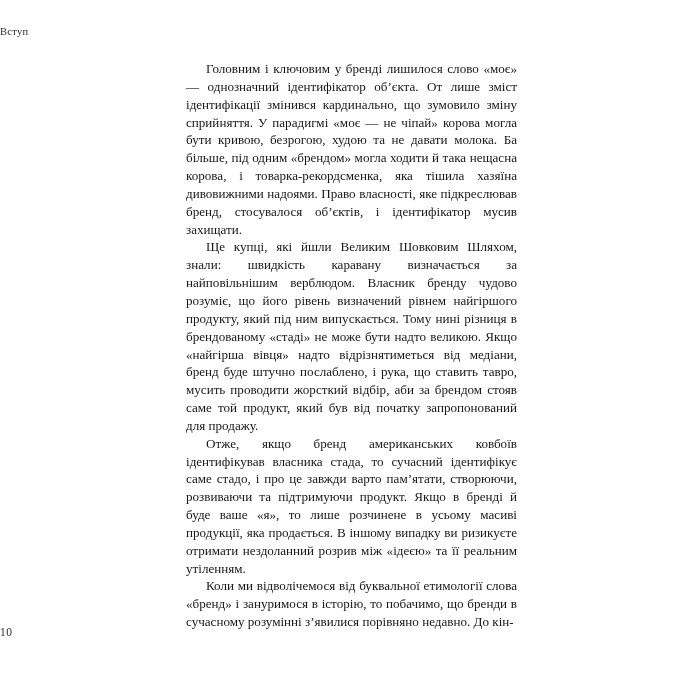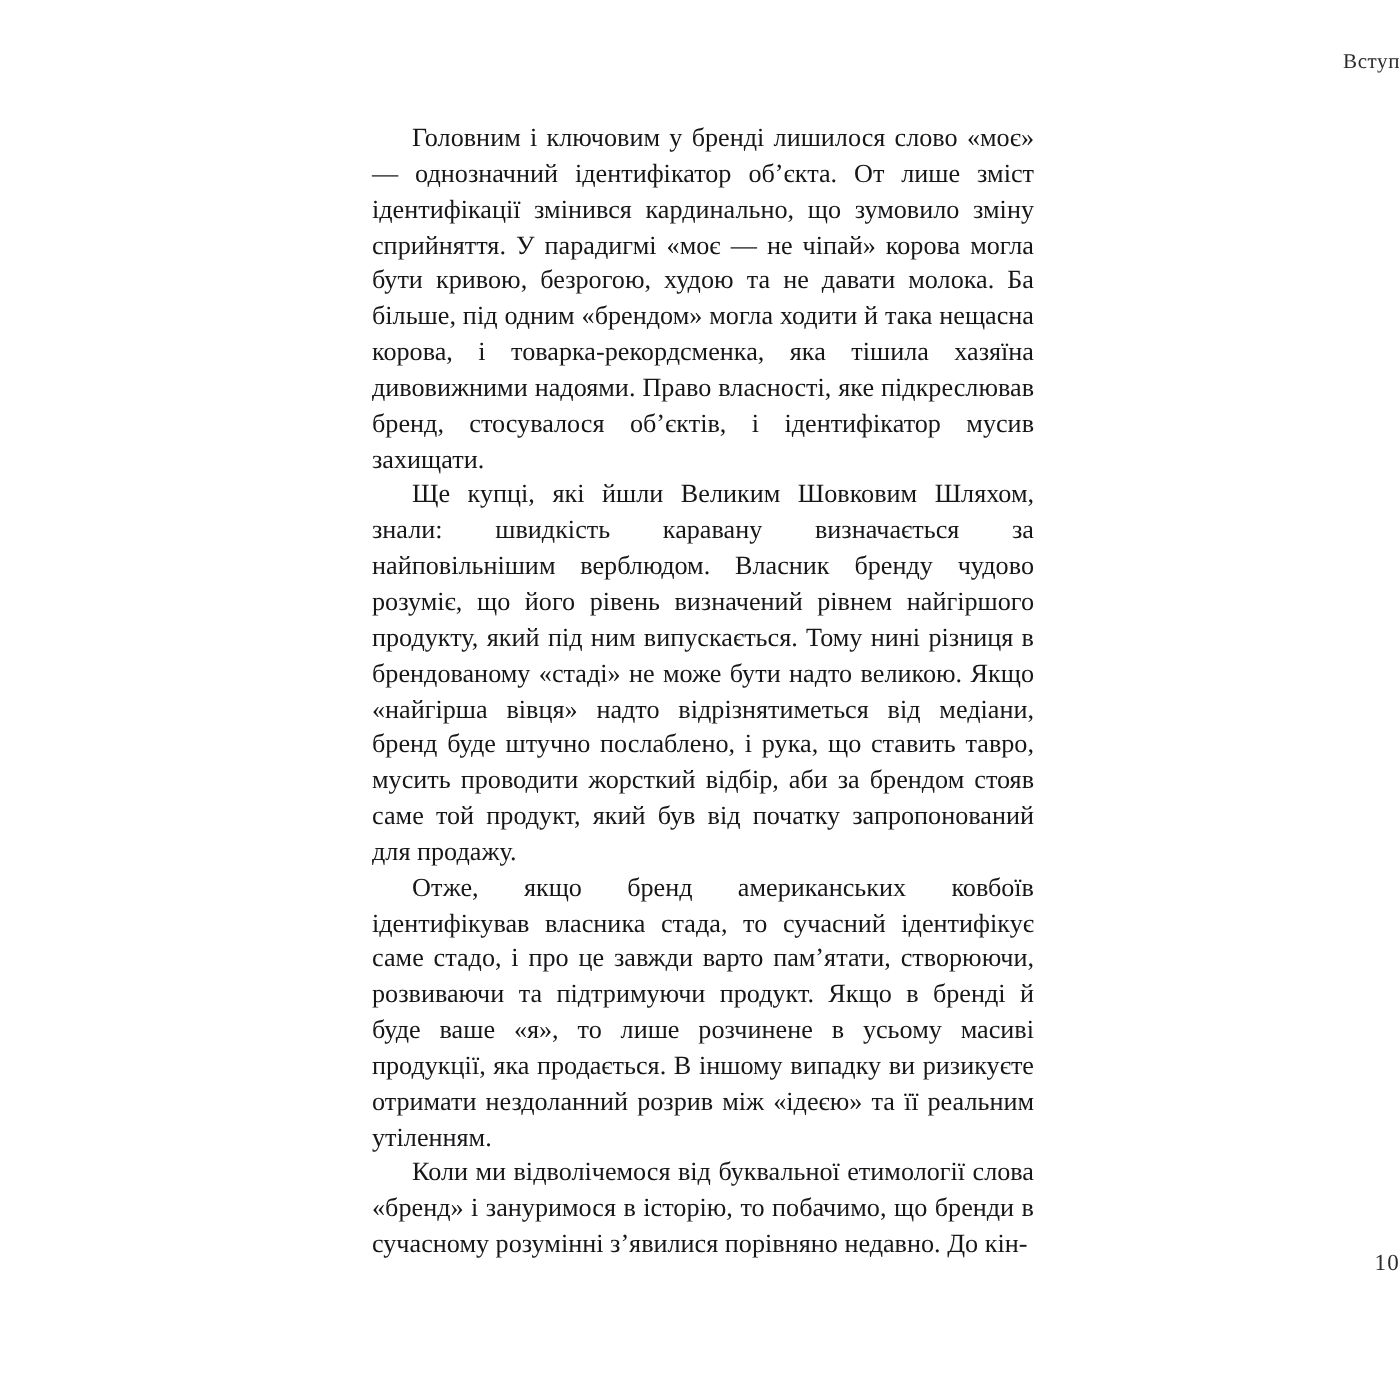--- a/index.html
+++ b/index.html
@@ -15,21 +15,21 @@
     overflow: hidden;
     font-family: "Liberation Serif", "DejaVu Serif", serif;
     color: #1d1d1d;
     -webkit-font-smoothing: antialiased;
   }
   .running-head {
     position: absolute;
     top: 26px;
     left: 0;
     width: 700px;
-    text-align: right;
+    text-align: left;
     font-size: 10.5px;
     letter-spacing: 0.3px;
     color: #2b2b2b;
   }
   .text-column {
     position: absolute;
     top: 60px;
     left: 186px;
     width: 331px;
     text-align: justify;
@@ -44,21 +44,21 @@
     text-indent: 20px;
   }
   .text-column p:last-of-type {
     text-align: justify;
   }
   .folio {
     position: absolute;
     top: 626px;
     left: 0;
     width: 700px;
-    text-align: right;
+    text-align: left;
     font-size: 11.5px;
     letter-spacing: 0.6px;
     color: #2b2b2b;
   }
 </style>
 </head>
 <body>
 
 <div class="page">
 

